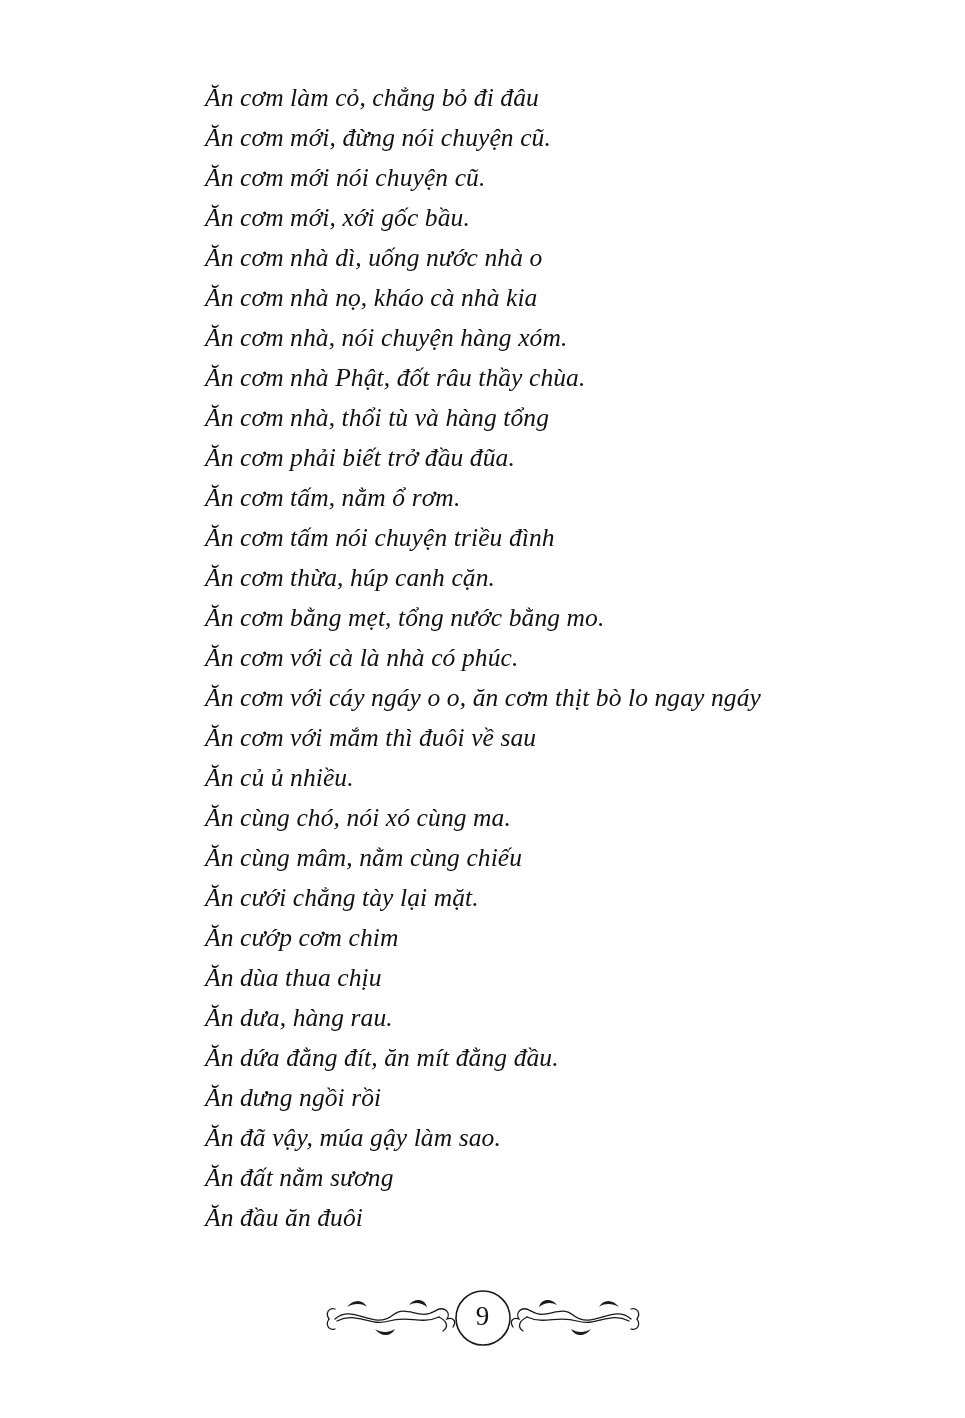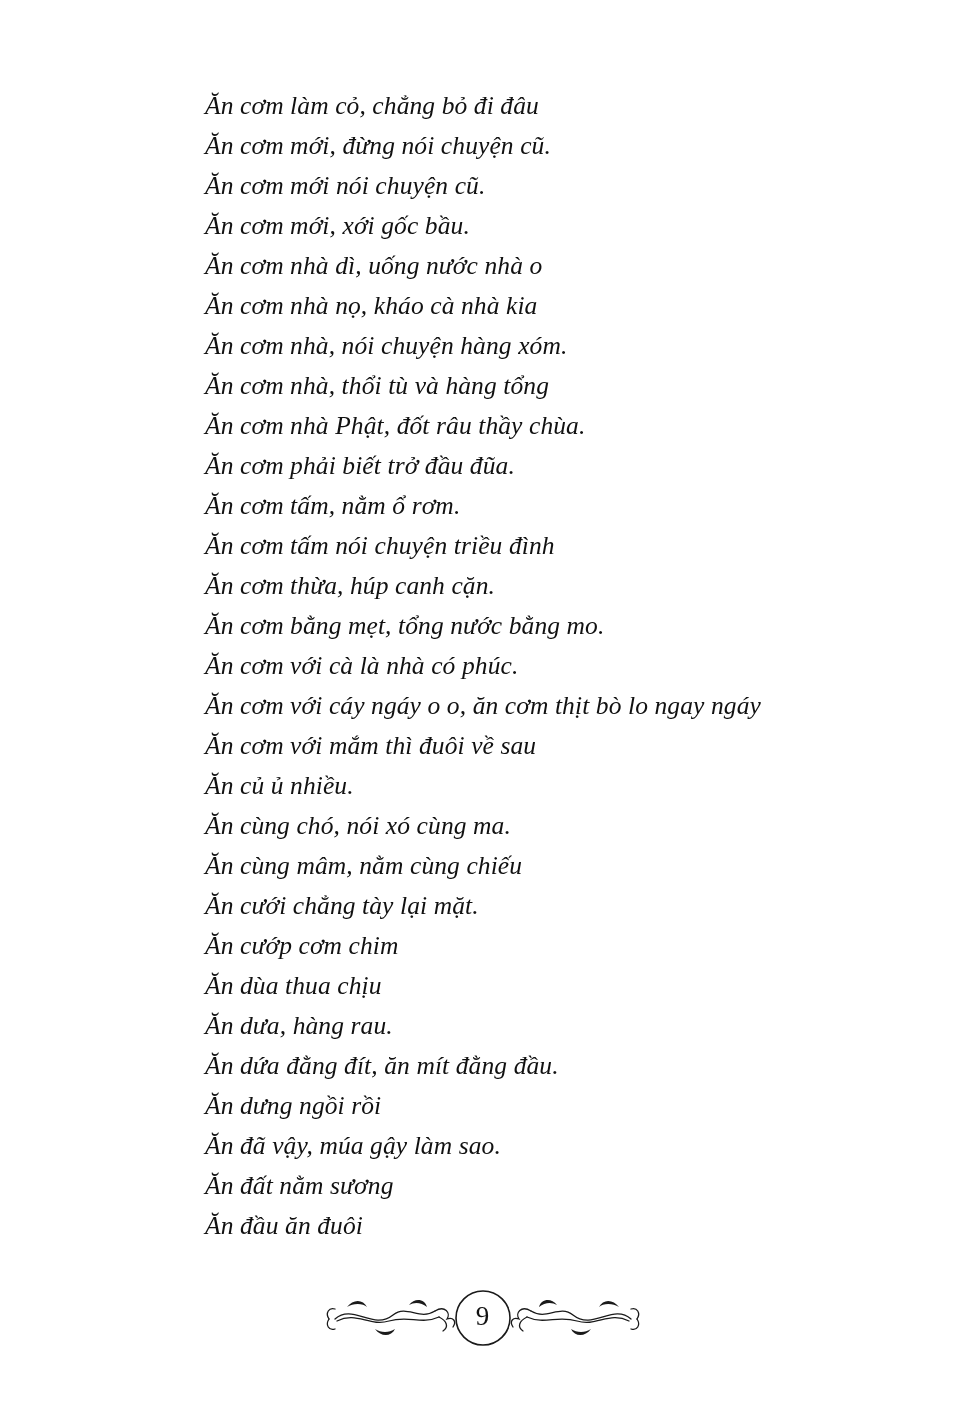--- a/index.html
+++ b/index.html
@@ -13,21 +13,20 @@
     position: relative;
     font-family: "Liberation Serif", serif;
     color: #000000;
     overflow: hidden;
   }
   .page {
     position: absolute;
     inset: 0;
     display: flex;
     flex-direction: column;
-    margin-top: 8px;
   }
   .content {
     flex: 1 1 auto;
     padding: 78px 0 0 205px;
   }
   .proverb-line {
     font-style: italic;
     font-size: 25.5px;
     line-height: 40px;
     letter-spacing: 0.1px;
@@ -77,22 +76,22 @@
 <div class="page">
 
   <div class="content">
       <div class="proverb-line">Ăn cơm làm cỏ, chẳng bỏ đi đâu</div>
       <div class="proverb-line">Ăn cơm mới, đừng nói chuyện cũ.</div>
       <div class="proverb-line">Ăn cơm mới nói chuyện cũ.</div>
       <div class="proverb-line">Ăn cơm mới, xới gốc bầu.</div>
       <div class="proverb-line">Ăn cơm nhà dì, uống nước nhà o</div>
       <div class="proverb-line">Ăn cơm nhà nọ, kháo cà nhà kia</div>
       <div class="proverb-line">Ăn cơm nhà, nói chuyện hàng xóm.</div>
+      <div class="proverb-line">Ăn cơm nhà Phật, đốt râu thầy chùa.</div>
       <div class="proverb-line">Ăn cơm nhà, thổi tù và hàng tổng</div>
-      <div class="proverb-line">Ăn cơm nhà Phật, đốt râu thầy chùa.</div>
       <div class="proverb-line">Ăn cơm phải biết trở đầu đũa.</div>
       <div class="proverb-line">Ăn cơm tấm, nằm ổ rơm.</div>
       <div class="proverb-line">Ăn cơm tấm nói chuyện triều đình</div>
       <div class="proverb-line">Ăn cơm thừa, húp canh cặn.</div>
       <div class="proverb-line">Ăn cơm bằng mẹt, tổng nước bằng mo.</div>
       <div class="proverb-line">Ăn cơm với cà là nhà có phúc.</div>
       <div class="proverb-line">Ăn cơm với cáy ngáy o o, ăn cơm thịt bò lo ngay ngáy</div>
       <div class="proverb-line">Ăn cơm với mắm thì đuôi về sau</div>
       <div class="proverb-line">Ăn củ ủ nhiều.</div>
       <div class="proverb-line">Ăn cùng chó, nói xó cùng ma.</div>

